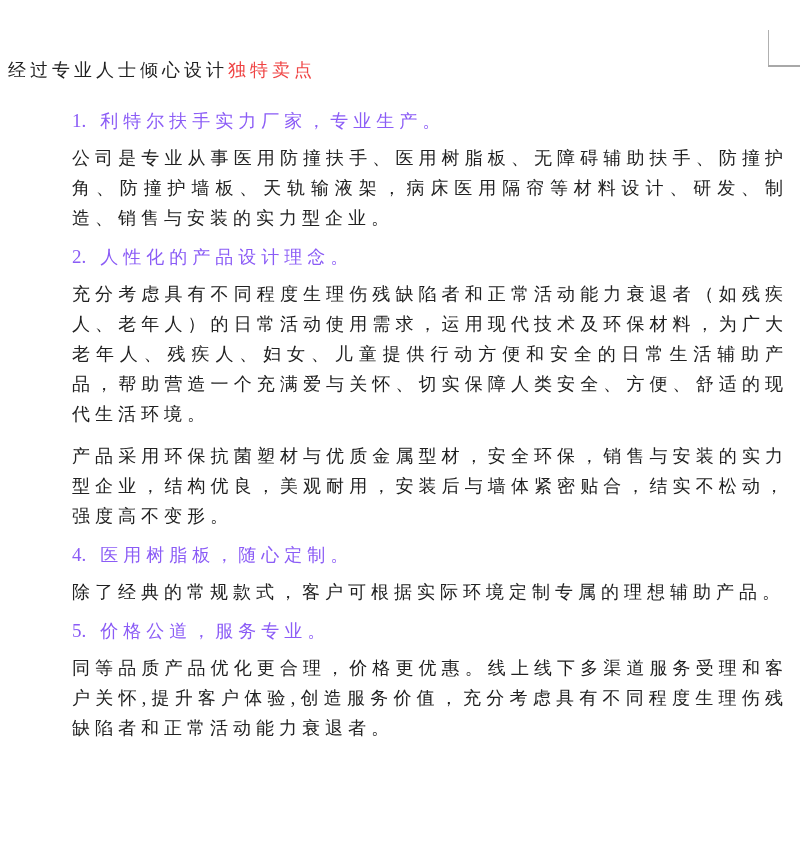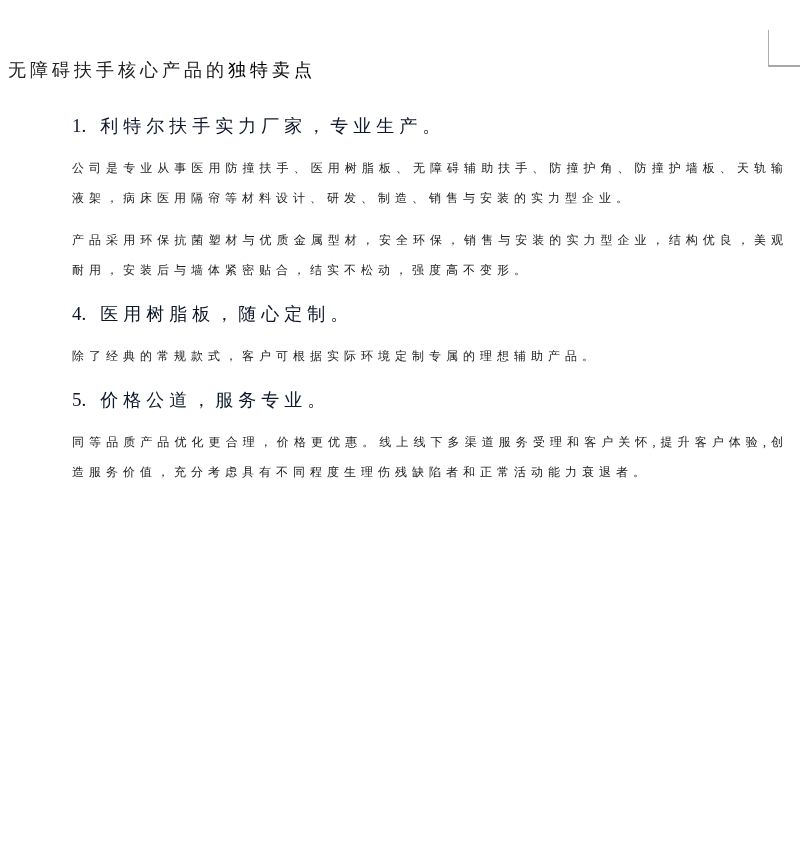--- a/index.html
+++ b/index.html
@@ -19,40 +19,40 @@
     padding: 55px 0 0 8px;
     position: relative;
   }
   .doc-title {
     font-size: 18px;
     font-weight: normal;
     letter-spacing: 4px;
     line-height: 30px;
     margin: 0 0 24px 0;
   }
-  .red { color: #000000; }
+  .red { color: #ef4444; }
   .content {
     margin-left: 64px;
     width: 716px;
   }
   .num-heading {
-    color: #0f172a;
+    color: #8b5cf6;
     font-size: 18px;
     letter-spacing: 5px;
-    line-height: 34px;
+    line-height: 24px;
     margin: 2px 0 10px 0;
     white-space: nowrap;
   }
   .num {
     letter-spacing: 0;
     margin-right: 14px;
     font-size: 19px;
   }
   .para {
-    font-size: 12px;
+    font-size: 18px;
     letter-spacing: 5px;
     line-height: 30px;
     text-align: justify;
     margin: 0 0 12px 0;
   }
   
   .corner-v {
     position: absolute;
     left: 768px;
     top: 30px;
@@ -70,29 +70,33 @@
   }
 </style>
 </head>
 <body>
 
 <div class="doc">
 
   <div class="corner-v"></div>
   <div class="corner-h"></div>
 
-  <h1 class="doc-title"><span>无障碍扶手核心产品的</span><span class="red">独特卖点</span></h1>
+  <h1 class="doc-title"><span>经过专业人士倾心设计</span><span class="red">独特卖点</span></h1>
 
   <div class="content">
 
     <div class="section">
       <div class="num-heading"><span class="num">1.</span><span>利特尔扶手实力厂家，专业生产。</span></div>
       <p class="para">公司是专业从事医用防撞扶手、医用树脂板、无障碍辅助扶手、防撞护角、防撞护墙板、天轨输液架，病床医用隔帘等材料设计、研发、制造、销售与安装的实力型企业。</p>
     </div>
 
+    <div class="section">
+      <div class="num-heading"><span class="num">2.</span><span>人性化的产品设计理念。</span></div>
+      <p class="para">充分考虑具有不同程度生理伤残缺陷者和正常活动能力衰退者（如残疾人、老年人）的日常活动使用需求，运用现代技术及环保材料，为广大老年人、残疾人、妇女、儿童提供行动方便和安全的日常生活辅助产品，帮助营造一个充满爱与关怀、切实保障人类安全、方便、舒适的现代生活环境。</p>
+    </div>
 
     <div class="section">
       <p class="para">产品采用环保抗菌塑材与优质金属型材，安全环保，销售与安装的实力型企业，结构优良，美观耐用，安装后与墙体紧密贴合，结实不松动，强度高不变形。</p>
     </div>
 
     <div class="section">
       <div class="num-heading"><span class="num">4.</span><span>医用树脂板，随心定制。</span></div>
       <p class="para">除了经典的常规款式，客户可根据实际环境定制专属的理想辅助产品。</p>
     </div>
 

